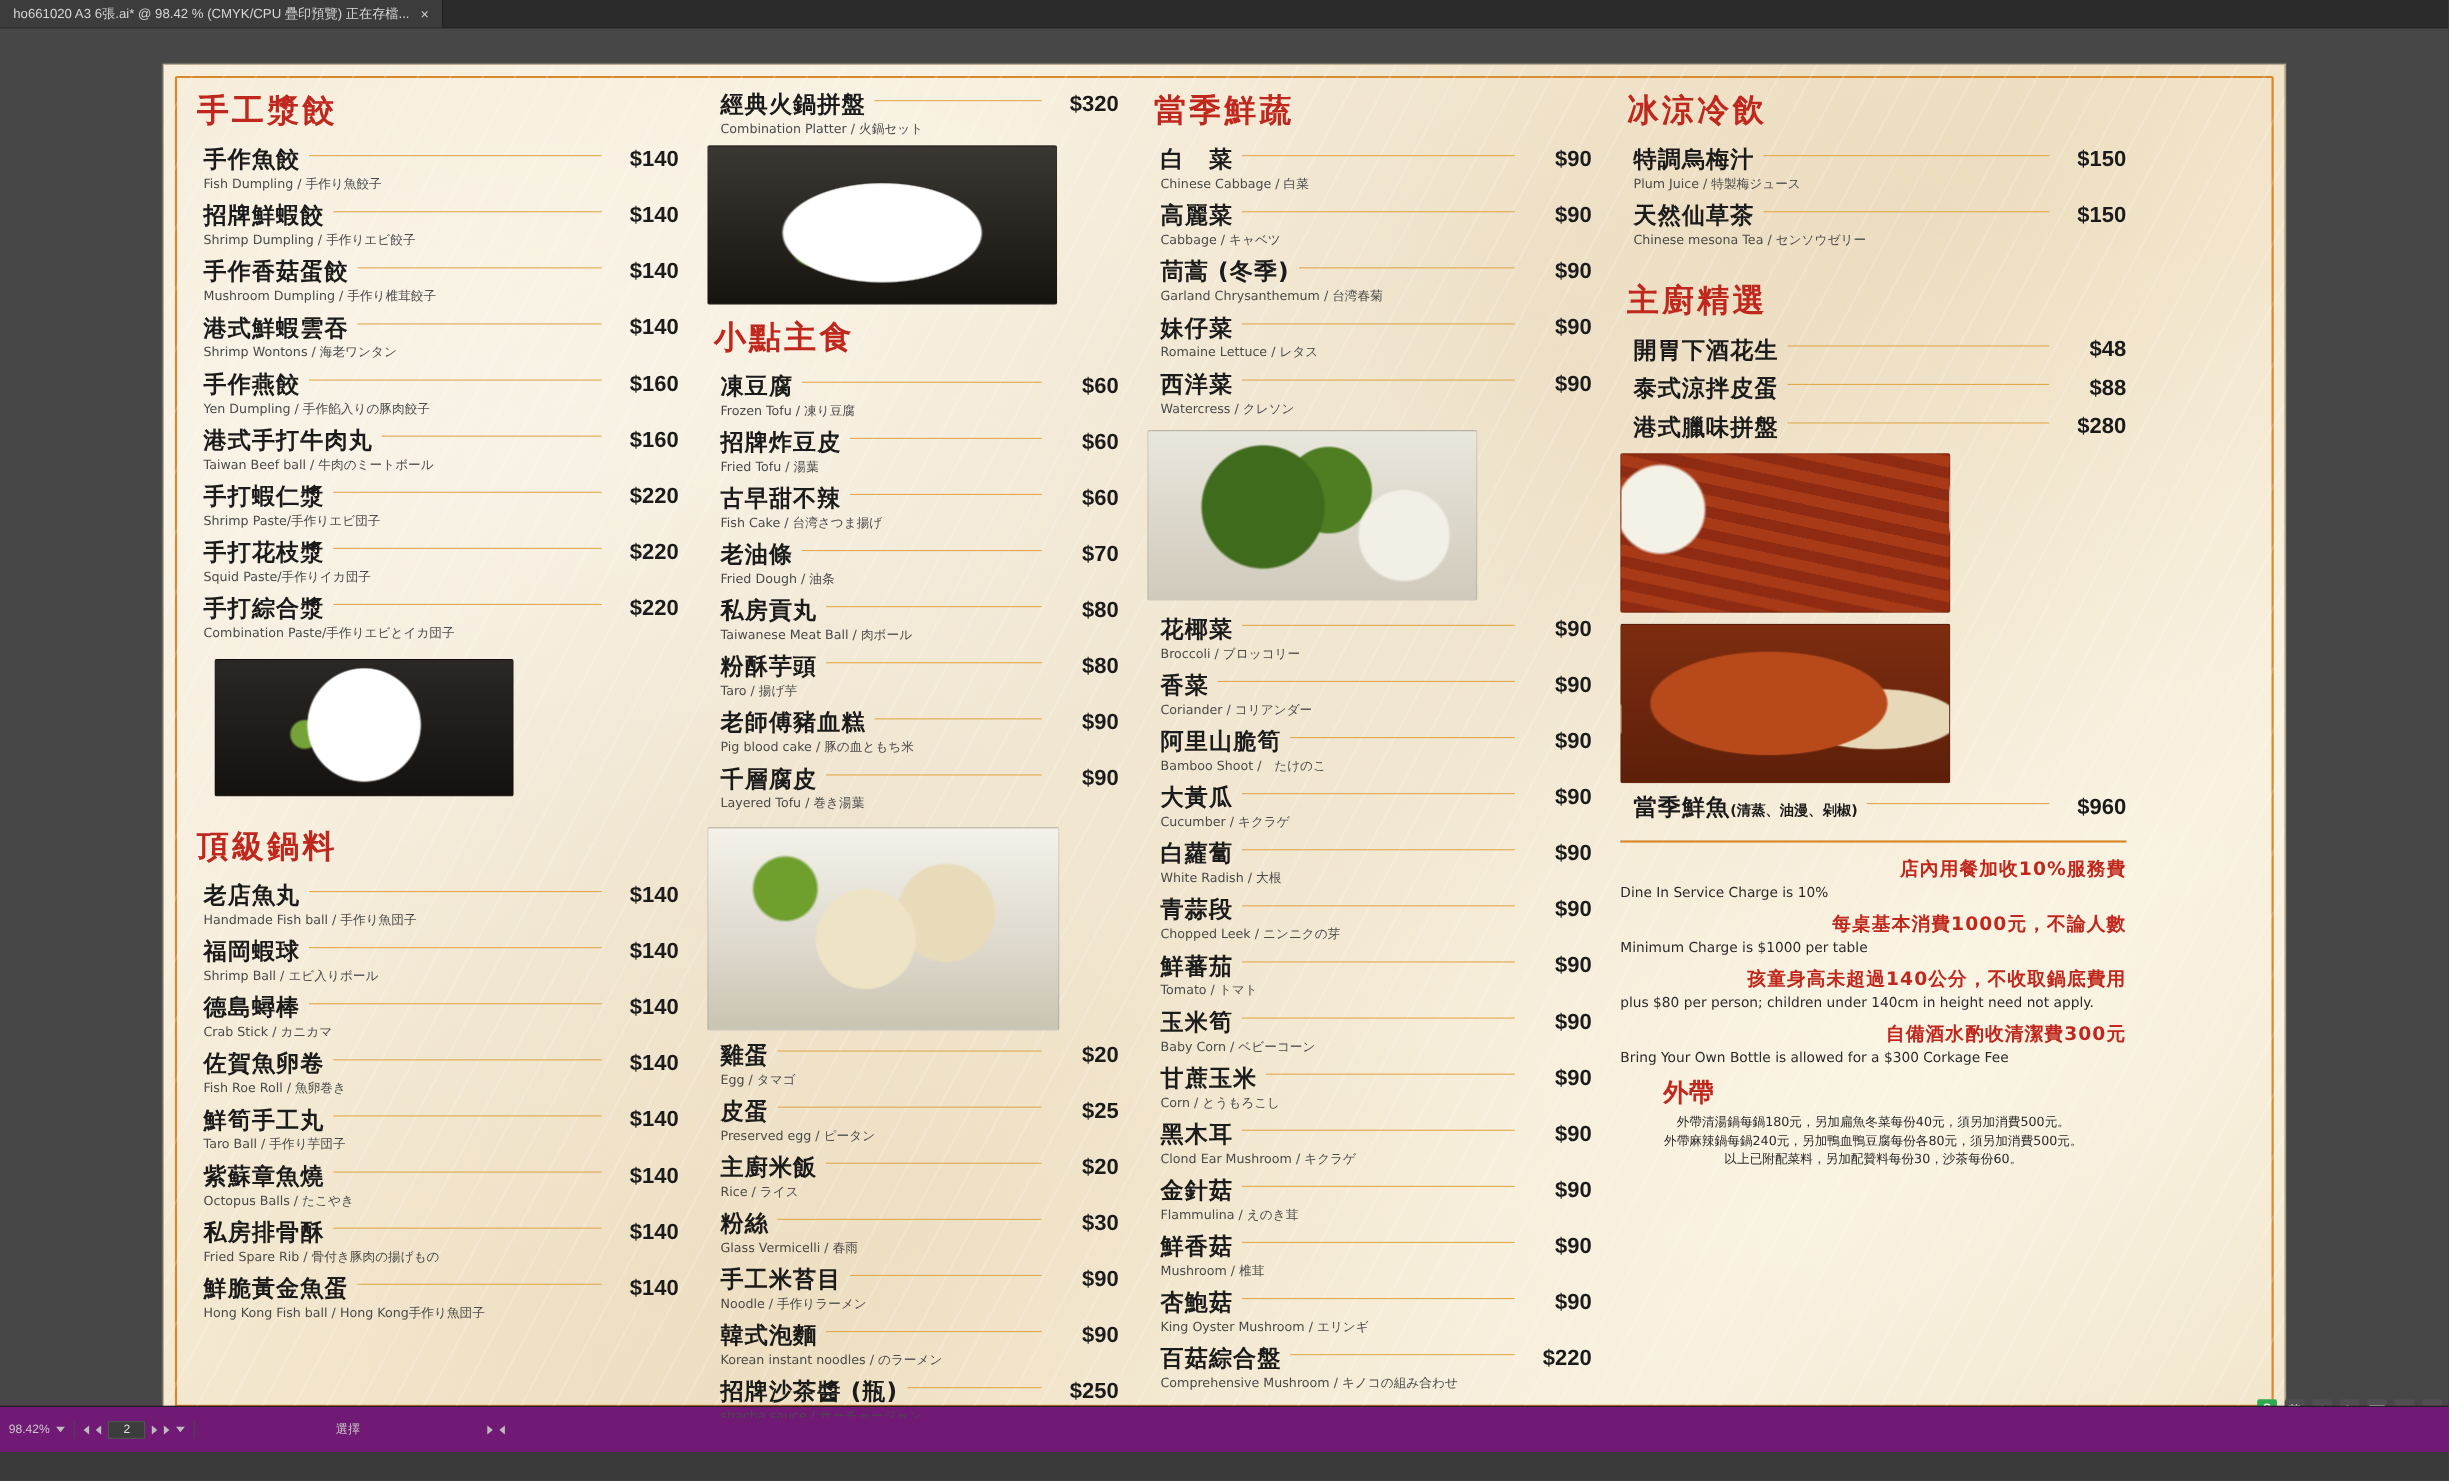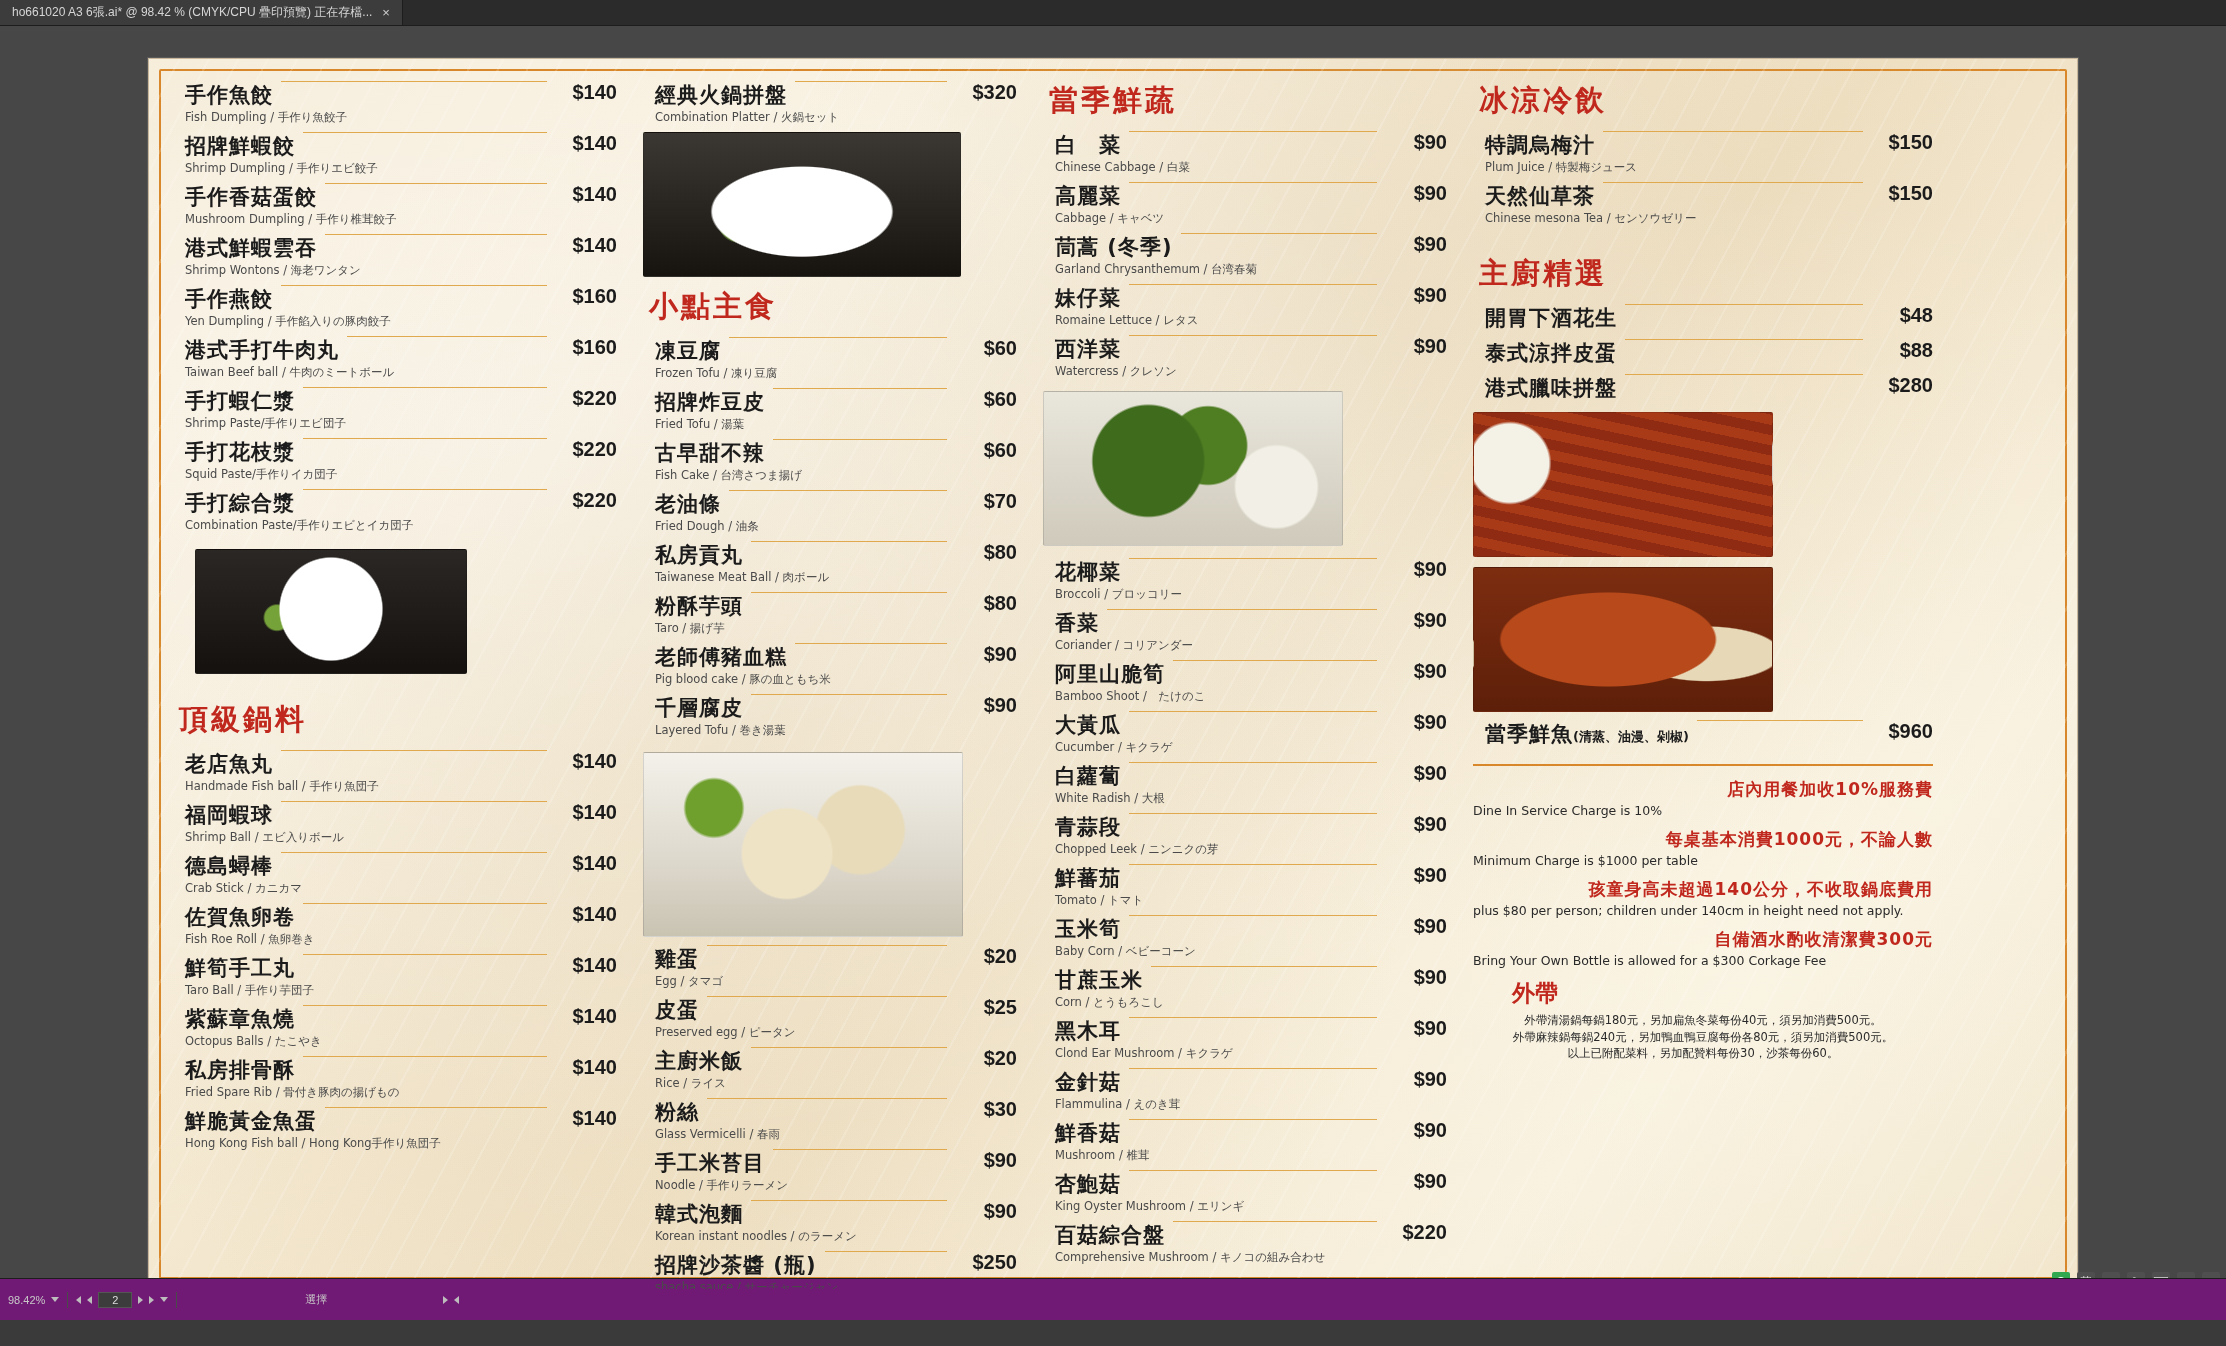--- a/index.html
+++ b/index.html
@@ -79,21 +79,21 @@
   .col3 { width:430px; padding-right:26px; }
   .col4 { width:460px; }
 
   .sect-title {
     color:#c0271d; font-size:29px; font-weight:bold; letter-spacing:3px;
     margin:0 0 10px 6px; font-family:"DejaVu Sans","Liberation Sans",sans-serif;
   }
   .sect-title.t2 { margin-top:26px; }
 
   .item { position:relative; margin:0 0 5px 0; padding:0 0 2px 12px; }
-  .item .row { display:flex; align-items:flex-start; }
+  .item .row { display:flex; align-items:center; }
   .item .nm {
     color:#1b1b1b; font-size:21px; font-weight:bold; white-space:nowrap;
     font-family:"DejaVu Sans","Liberation Sans",sans-serif; letter-spacing:1px;
   }
   .item .nm .sub-sm { font-size:13px; font-weight:bold; letter-spacing:0; }
   .item .lead { flex:1; border-bottom:1.5px solid #e0a94d; margin:0 8px 7px 8px; min-width:14px; }
   .item .pr {
     color:#1b1b1b; font-size:20px; font-weight:bold; min-width:62px; text-align:right;
     font-family:"Liberation Sans", sans-serif;
   }
@@ -178,20 +178,21 @@
 
 <div class="app-body">
   <div class="canvas-area">
 
     <div class="artboard">
       <div class="menu-frame"></div>
       <div class="menu-inner">
         <div class="cols">
 
           <div class="col col1">
+            <div class="sect-title">手工漿餃</div>
 
             <div class="item">
               <div class="row">
                   <span class="nm">手作魚餃</span>
                   <span class="lead"></span>
                   <span class="pr">$140</span>
                 </div>
               <div class="en">Fish Dumpling / 手作り魚餃子</div>
             </div>
             <div class="item">

